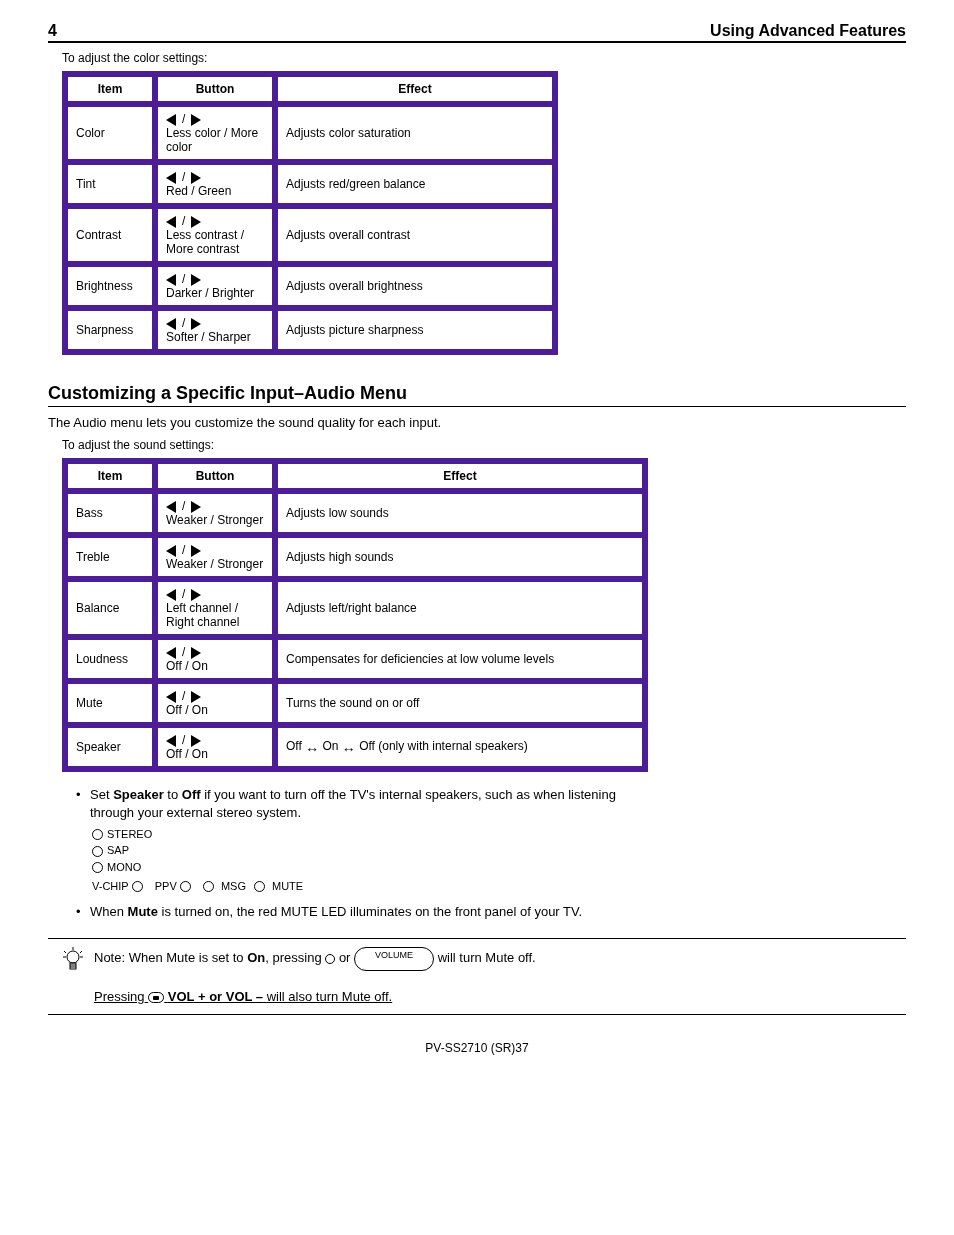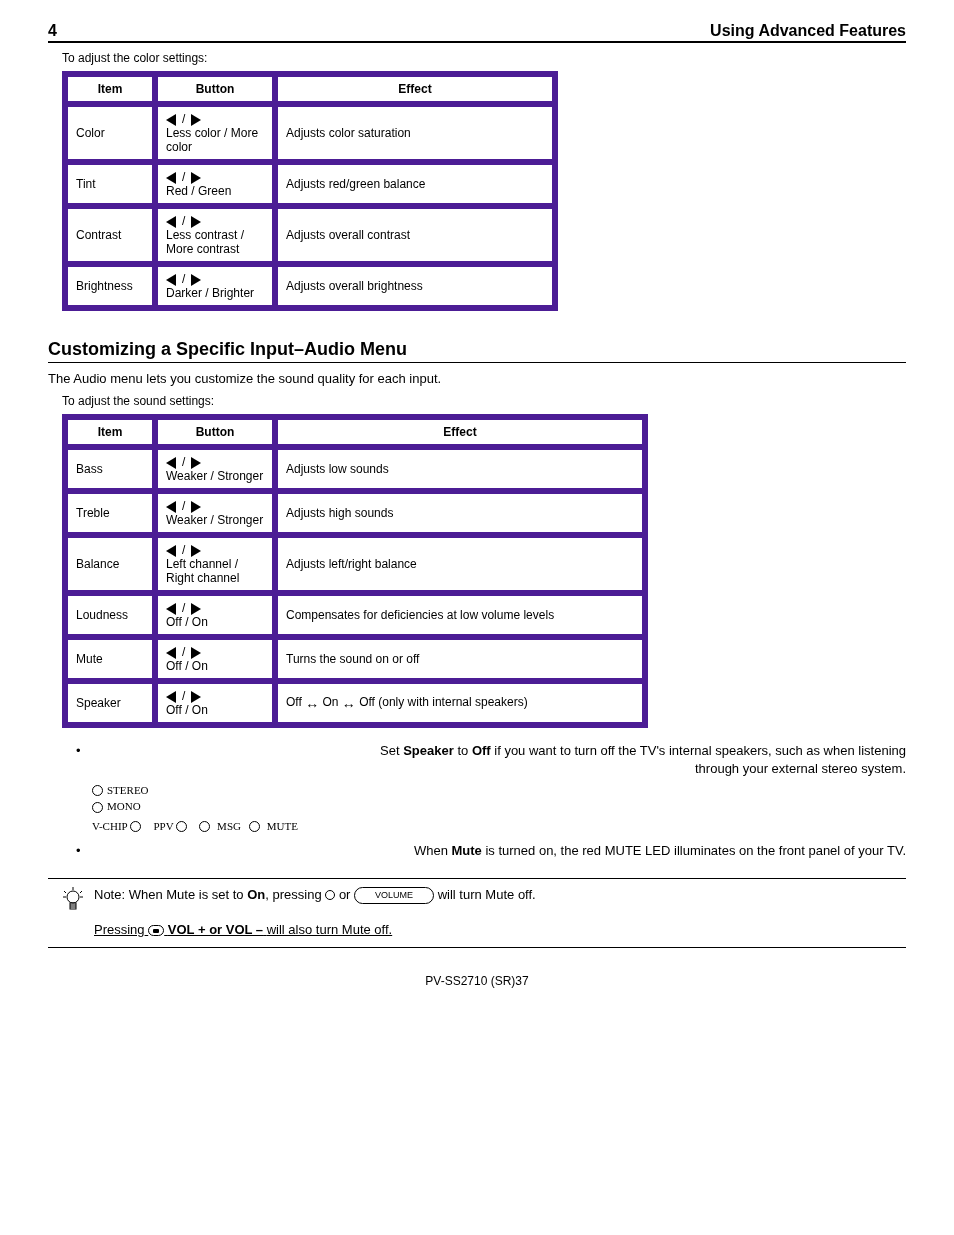--- a/index.html
+++ b/index.html
@@ -68,21 +68,21 @@
     border: 1px solid #000;
     border-radius: 50%;
     width: 10px; height: 10px;
     vertical-align: middle;
   }
   .oval-btn {
     display: inline-block;
     border: 1px solid #000;
     border-radius: 12px;
     min-width: 80px;
-    height: 17px;
+    height: 24px;
     vertical-align: middle;
     text-align: center;
     font-size: 9px;
     line-height: 15px;
     padding: 0 8px;
   }
   .small-btn {
     display: inline-block;
     border: 1px solid #000;
     border-radius: 7px;
@@ -93,23 +93,23 @@
   .small-btn::after {
     content: "";
     position: absolute;
     left: 4px; top: 3px;
     width: 6px; height: 4px;
     background: #000;
     border-radius: 1px;
   }
   .hang { margin-left: 14px; display: flex; }
   .hang .bullet { flex: 0 0 auto; width: 14px; }
-  .hang .txt { flex: 1; text-align: right; }
+  .hang .txt { flex: 1; }
   .leds { margin: 6px 0 2px 30px; font-size: 11px; line-height: 1.4; }
-  .leds .row { display: flex; align-items: center; margin: 1px 0; font-family: Liberation Serif, serif; }
+  .leds .row { display: flex; align-items: center; margin: 1px 0; }
   .leds .dot { flex: 0 0 auto; width: 11px; height: 11px; border: 1px solid #000; border-radius: 50%; margin-right: 4px; }
   .leds .lbl { }
   .leds-bottom { margin-left: -16px; }
   .footer {
     margin-top: 26px;
     display: flex;
     justify-content: center;
     font-size: 12px;
   }
 </style>
@@ -155,20 +155,28 @@
     <td>Adjusts overall contrast</td>
   </tr>
   <tr>
     <td>Brightness</td>
     <td class="btn-cell">
       <span class="tri-left"></span><span class="sep">/</span><span class="tri-right"></span><br>
       <span>Darker</span> / <span>Brighter</span>
     </td>
     <td>Adjusts overall brightness</td>
   </tr>
+  <tr>
+    <td>Sharpness</td>
+    <td class="btn-cell">
+      <span class="tri-left"></span><span class="sep">/</span><span class="tri-right"></span><br>
+      <span>Softer</span> / <span>Sharper</span>
+    </td>
+    <td>Adjusts picture sharpness</td>
+  </tr>
 </tbody>
   </table>
 
 <h2 class="section">Customizing a Specific Input–Audio Menu</h2>
 <hr class="hr-thick">
 <p style="margin:8px 0 2px 0;">The Audio menu lets you customize the sound quality for each input.</p>
 <p class="sub-caption" style="margin-left:14px;">To adjust the sound settings:</p>
 
 <table class="settings">
   <tbody>
@@ -218,20 +226,24 @@
     <div class="txt">
       <span>Set </span><b>Speaker</b><span> to </span><b>Off</b><span> if you want to turn off the TV's internal speakers, such as when listening</span><br>
       <span>through your external stereo system.</span>
     </div>
   </div>
 
   <div class="leds">
     <div class="row">
         <span class="dot"></span>
         <span class="lbl">STEREO</span>
+      </div>
+    <div class="row">
+        <span class="dot"></span>
+        <span class="lbl">SAP</span>
       </div>
     <div class="row">
         <span class="dot"></span>
         <span class="lbl">MONO</span>
       </div>
     <div class="row leds-bottom" style="margin-top:4px;">
       <span style="display:inline-flex;align-items:center;margin-right:8px;"><span class="lbl">V-CHIP</span>&nbsp;<span class="dot"></span></span>
       <span style="display:inline-flex;align-items:center;margin-right:8px;"><span class="lbl">PPV</span>&nbsp;<span class="dot"></span></span>
       <span style="display:inline-flex;align-items:center;margin-right:8px;"><span class="dot"></span>&nbsp;<span class="lbl">MSG</span></span>
       <span style="display:inline-flex;align-items:center;"><span class="dot"></span>&nbsp;<span class="lbl">MUTE</span></span>

